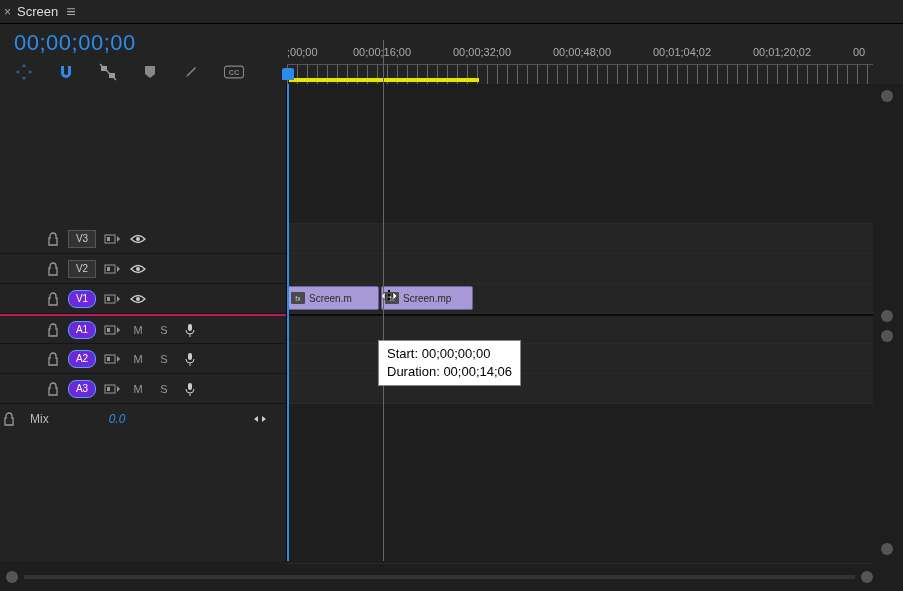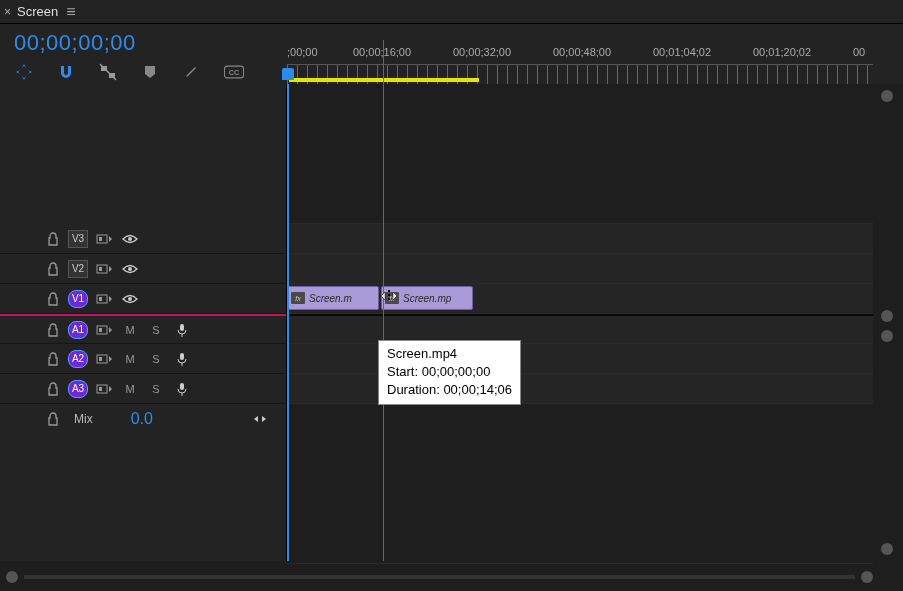--- a/index.html
+++ b/index.html
@@ -33,31 +33,31 @@
 
 
 .vline { position: absolute; width: 1px; background: #666; z-index: 4; }
 
 
 .tracks-area { position: absolute; left: 0; top: 84px; right: 30px; bottom: 30px; background: #1a1a1a; display: flex; }
 .track-headers { width: 287px; background: #232323; border-right: 1px solid #000; position: relative; }
 .track-rows { margin-top: 140px; }
 .track-row { height: 30px; display: flex; align-items: center; border-bottom: 1px solid #151515; padding-left: 44px; gap: 6px; }
 .track-lock { width: 18px; color: #999; display: inline-flex; justify-content: center; cursor: pointer; }
-.track-badge { width: 20px; height: 18px; background: #333; color: #ccc; font-size: 10px; display: inline-flex; align-items: center; justify-content: center; border: 1px solid #555; }
+.track-badge { width: 28px; height: 18px; background: #333; color: #ccc; font-size: 10px; display: inline-flex; align-items: center; justify-content: center; border: 1px solid #555; }
 .track-badge.selected { background: #6d28d9; border-color: #4da3ff; color: #fff; border-radius: 8px; }
 .track-btn { width: 20px; height: 18px; color: #999; display: inline-flex; align-items: center; justify-content: center; cursor: pointer; font-size: 11px; }
-.mix-row { height: 30px; display: flex; align-items: center; padding-left: 44px; gap: 10px; }
+.mix-row { height: 30px; display: flex; align-items: center; gap: 10px; }
 .mix-label { color: #bbb; font-size: 12px; margin-left: 2px; }
-.mix-val { color: #2d8ceb; font-size: 16px; margin-left: 28px; }
+.mix-val { color: #2d8ceb; font-size: 12px; margin-left: 50px; font-style: italic; }
 .mix-expand { margin-left: auto; margin-right: 18px; color: #ccc; }
 
 
 .timeline-content { flex: 1; position: relative; background: #1a1a1a; }
-.lane { position: absolute; left: 0; right: 0; height: 30px; border-bottom: 1px solid #2a2a2a; background: #252525; font-style: italic; }
+.lane { position: absolute; left: 0; right: 0; height: 30px; border-bottom: 1px solid #2a2a2a; background: #252525; }
 .lane.dark { background: #1e1e1e; }
 .clip { position: absolute; height: 24px; background: #a89ad6; border: 1px solid #6e5fa8; border-radius: 2px; top: 2px; overflow: hidden; display: flex; align-items: center; }
 .clip .fx { width: 14px; height: 12px; background: #4a4a4a; color: #ccc; font-size: 7px; display: inline-flex; align-items: center; justify-content: center; margin-left: 3px; border-radius: 1px; }
 .clip .clip-label { font-size: 10px; color: #2a2a2a; margin-left: 4px; white-space: nowrap; }
 
 
 .cursor-icon { position: absolute; width: 22px; height: 16px; z-index: 6; }
 
 
 .tooltip { position: absolute; background: #fff; color: #000; font-size: 13px; padding: 4px 8px; border: 1px solid #888; z-index: 10; line-height: 1.4; }
@@ -321,21 +321,20 @@
 </div>
 
 <div class="cursor-icon" style="left:378px; top:288px;">
   <svg width="22" height="16" viewBox="0 0 22 16">
     <path d="M3 8 L7 4 V12 Z M19 8 L15 4 V12 Z" fill="#fff" stroke="#000" stroke-width="0.5"></path>
     <line x1="11" y1="2" x2="11" y2="14" stroke="#000" stroke-width="2" stroke-dasharray="2 2"></line>
   </svg>
 </div>
 
 <div class="tooltip" style="left:378px; top:340px;">
-  <div class="tooltip-row">Screen.mp4</div>
   <div class="tooltip-row">
     <span>Start:</span>
     <span>00;00;00;00</span>
   </div>
   <div class="tooltip-row">
     <span>Duration:</span>
     <span>00;00;14;06</span>
   </div>
 </div>
 

